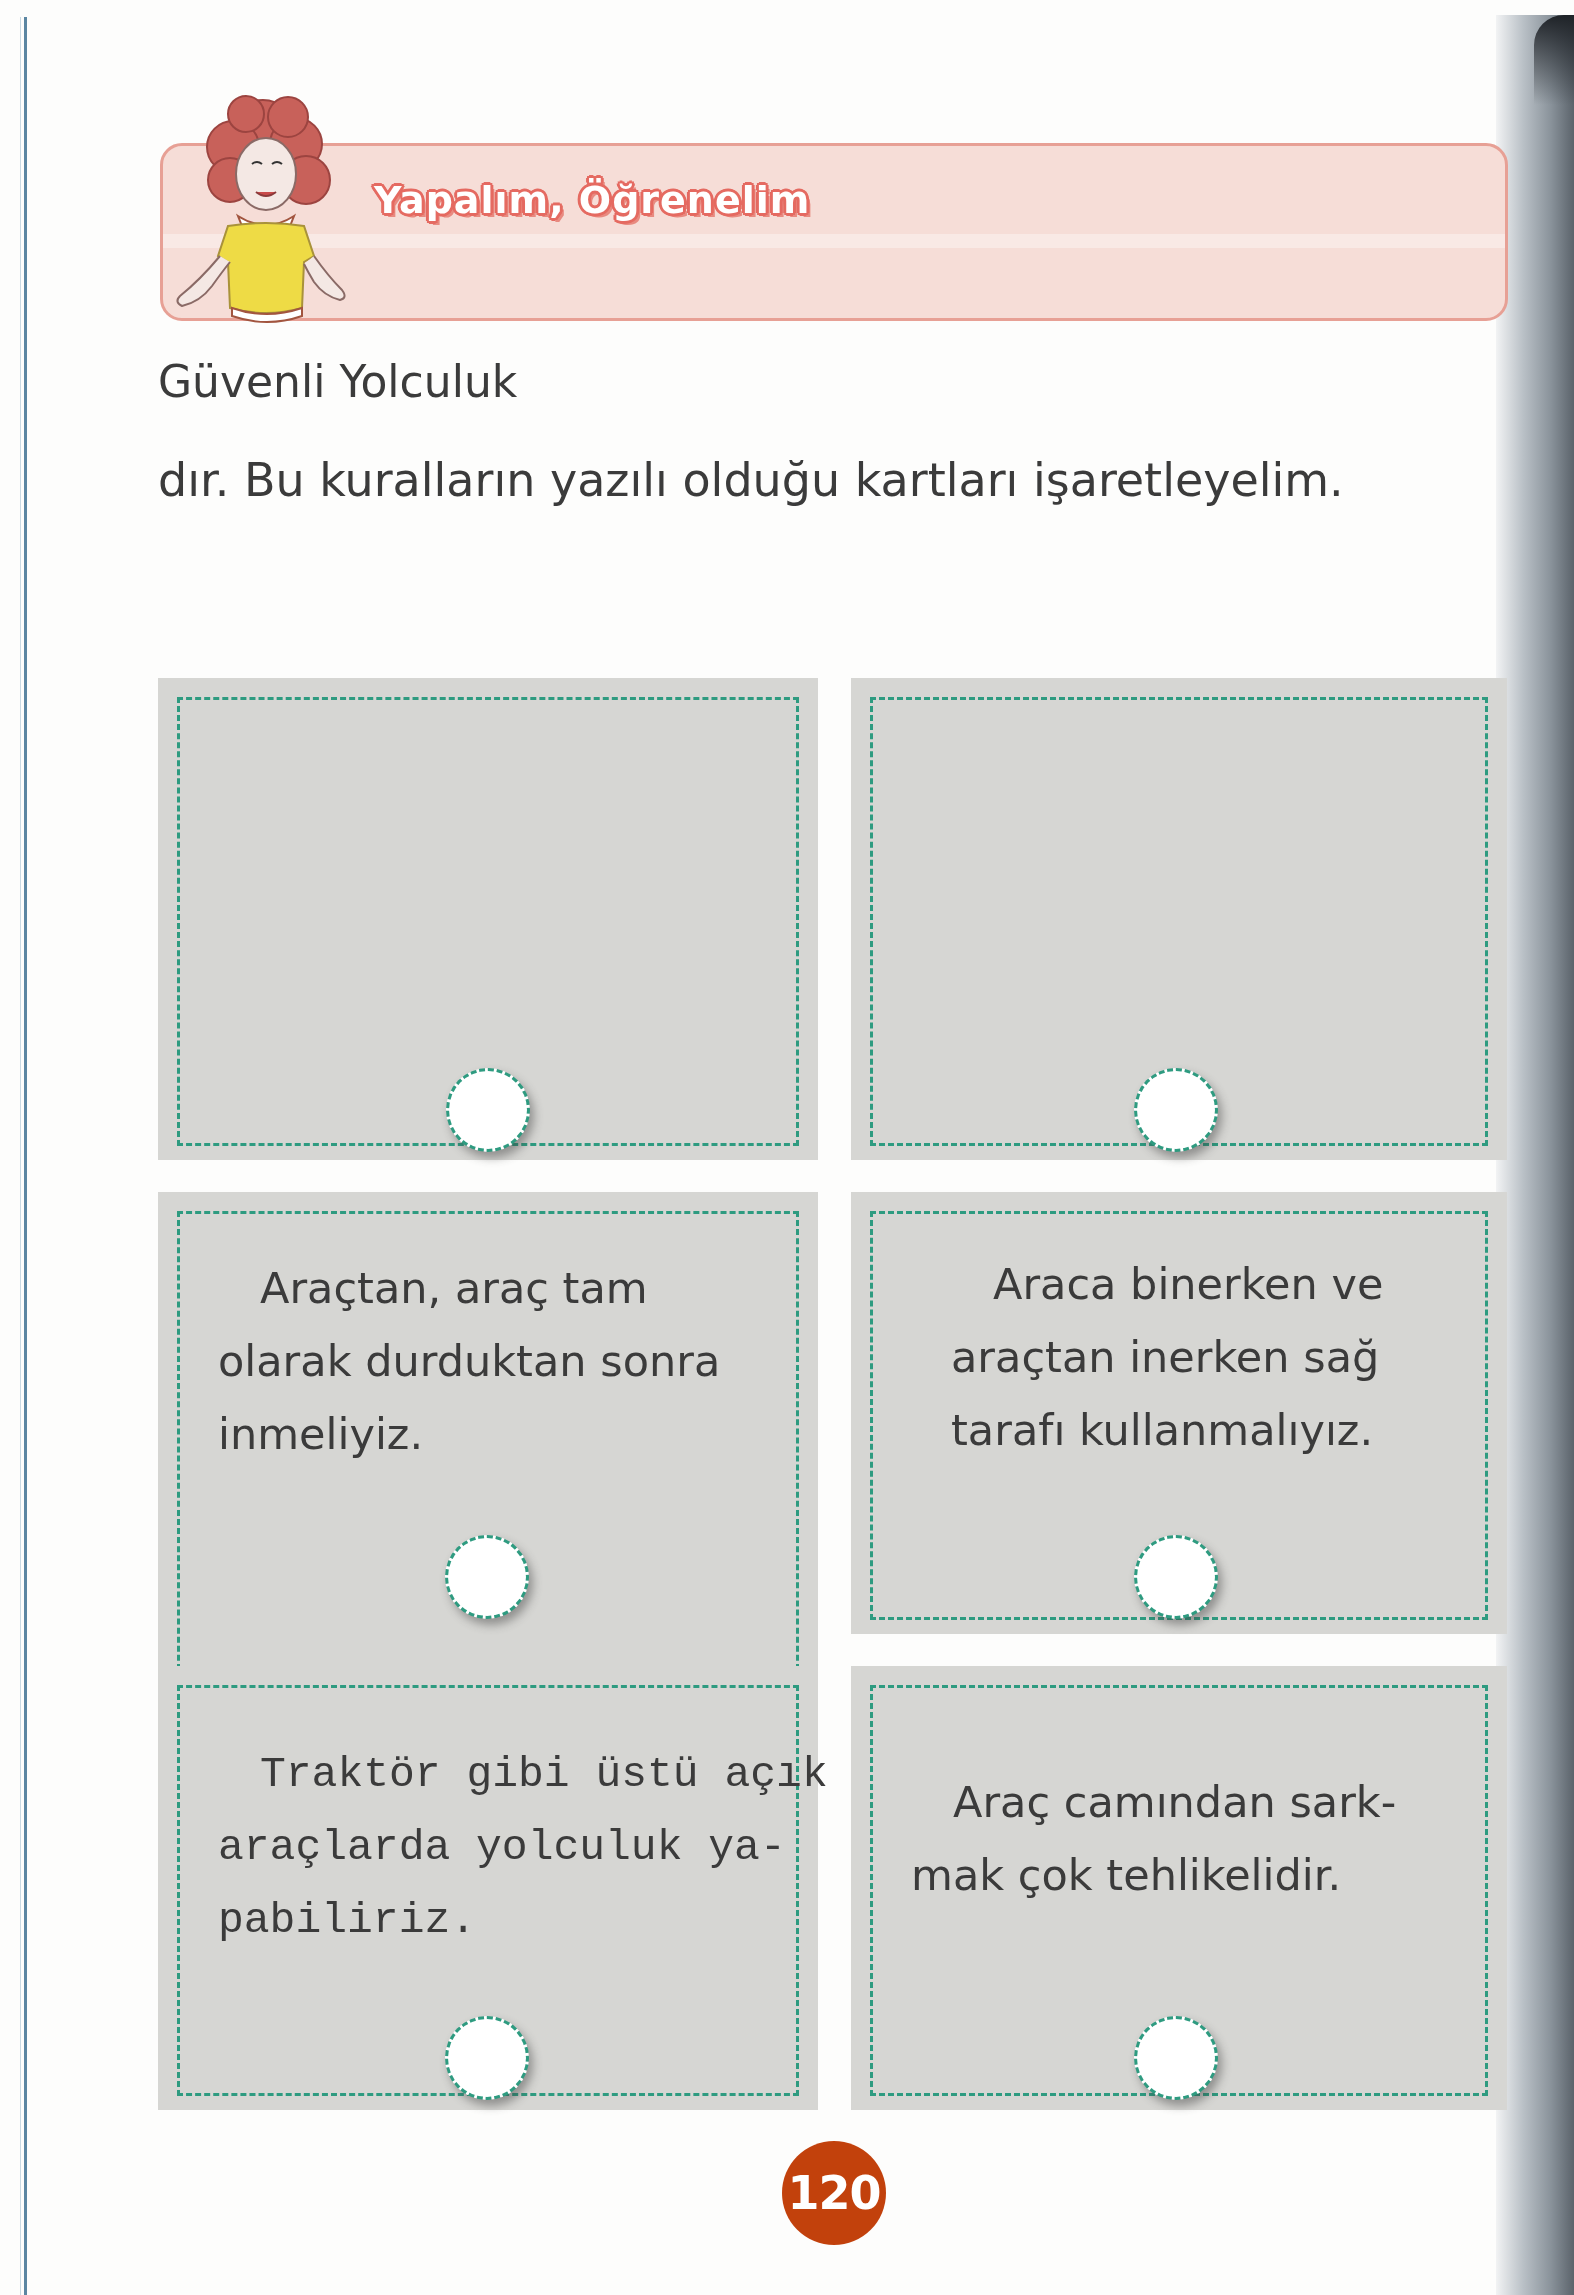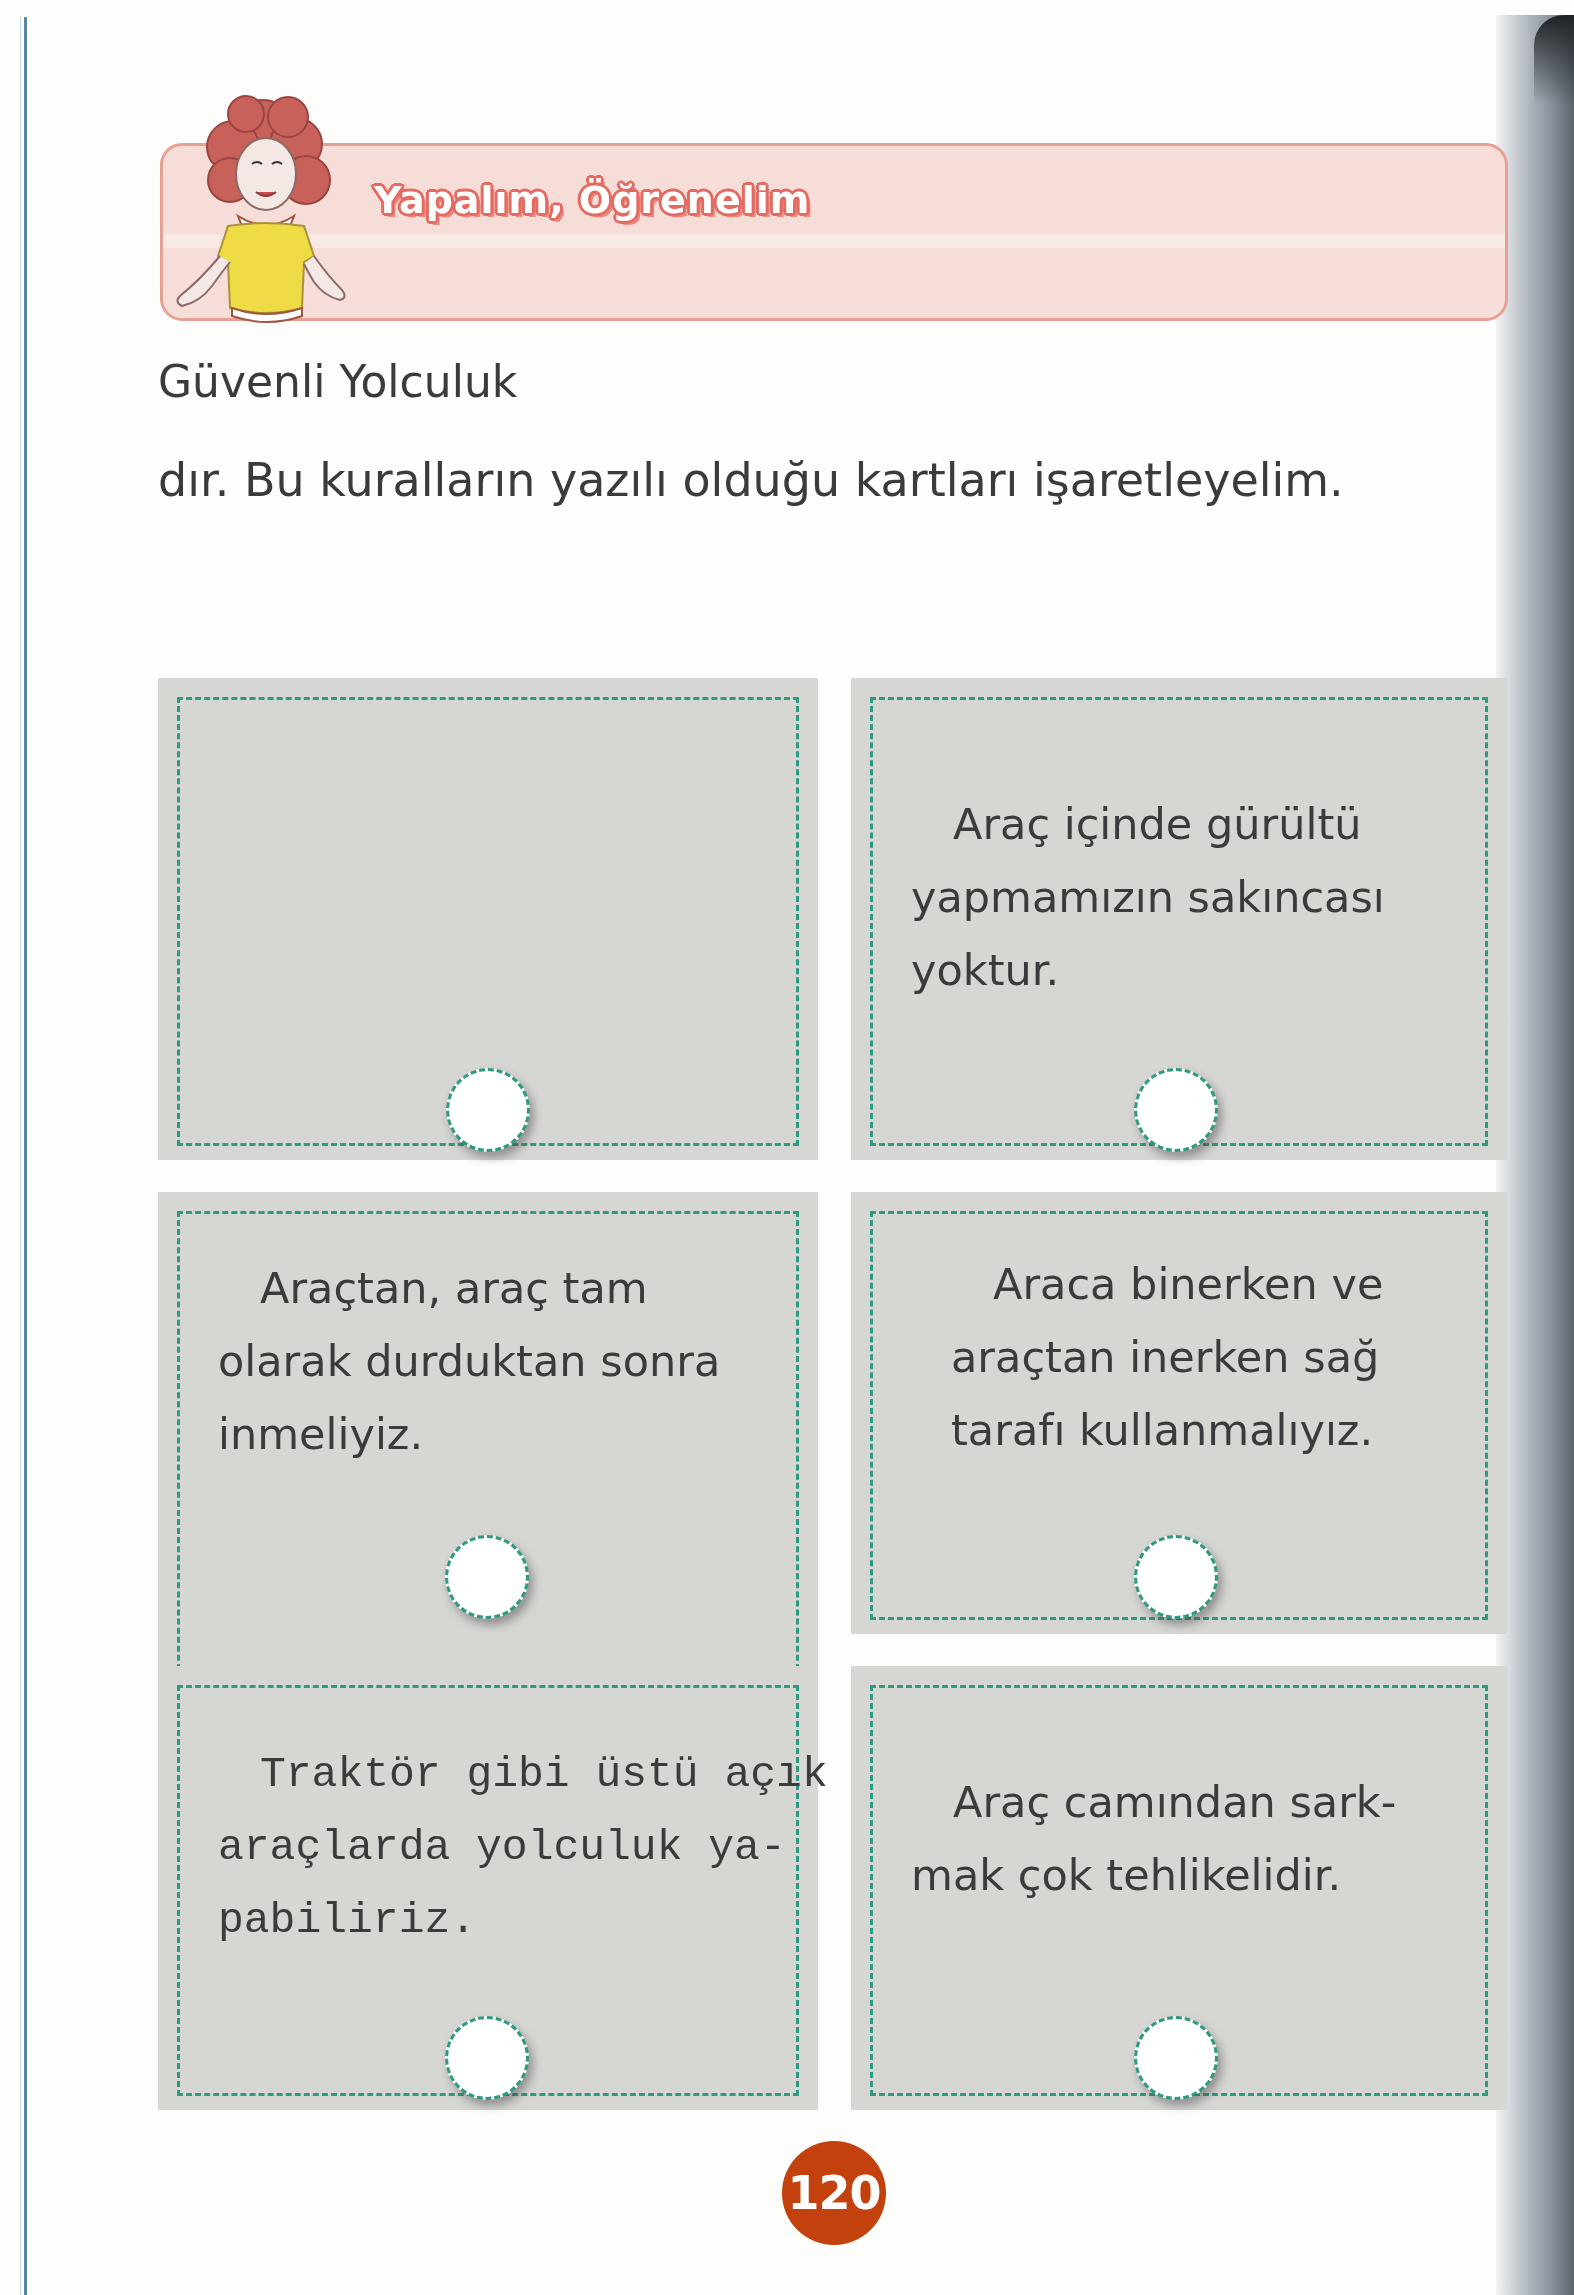--- a/index.html
+++ b/index.html
@@ -141,25 +141,20 @@
   <span class="line">dır. Bu kuralların yazılı olduğu kartları işaretleyelim.</span>
 </div>
 
 <div class="card" style="left:158px; top:678px; height:482px;">
   <div class="frame"></div>
   <div class="check" style="left:288px; top:390px;"></div>
 </div>
 
 <div class="card" style="left:851px; top:678px; height:482px; width:656px;">
   <div class="frame"></div>
-  <div class="text" style="top:110px;">
-    <span class="line first">Araç içinde gürültü</span>
-    <span class="line">yapmamızın sakıncası</span>
-    <span class="line">yoktur.</span>
-  </div>
   <div class="check" style="left:283px; top:390px;"></div>
 </div>
 
 <div class="card" style="left:158px; top:1192px; height:510px;">
   <div class="frame"></div>
   <div class="text" style="top:60px;">
     <span class="line first">Araçtan, araç tam</span>
     <span class="line">olarak durduktan sonra</span>
     <span class="line">inmeliyiz.</span>
   </div>

